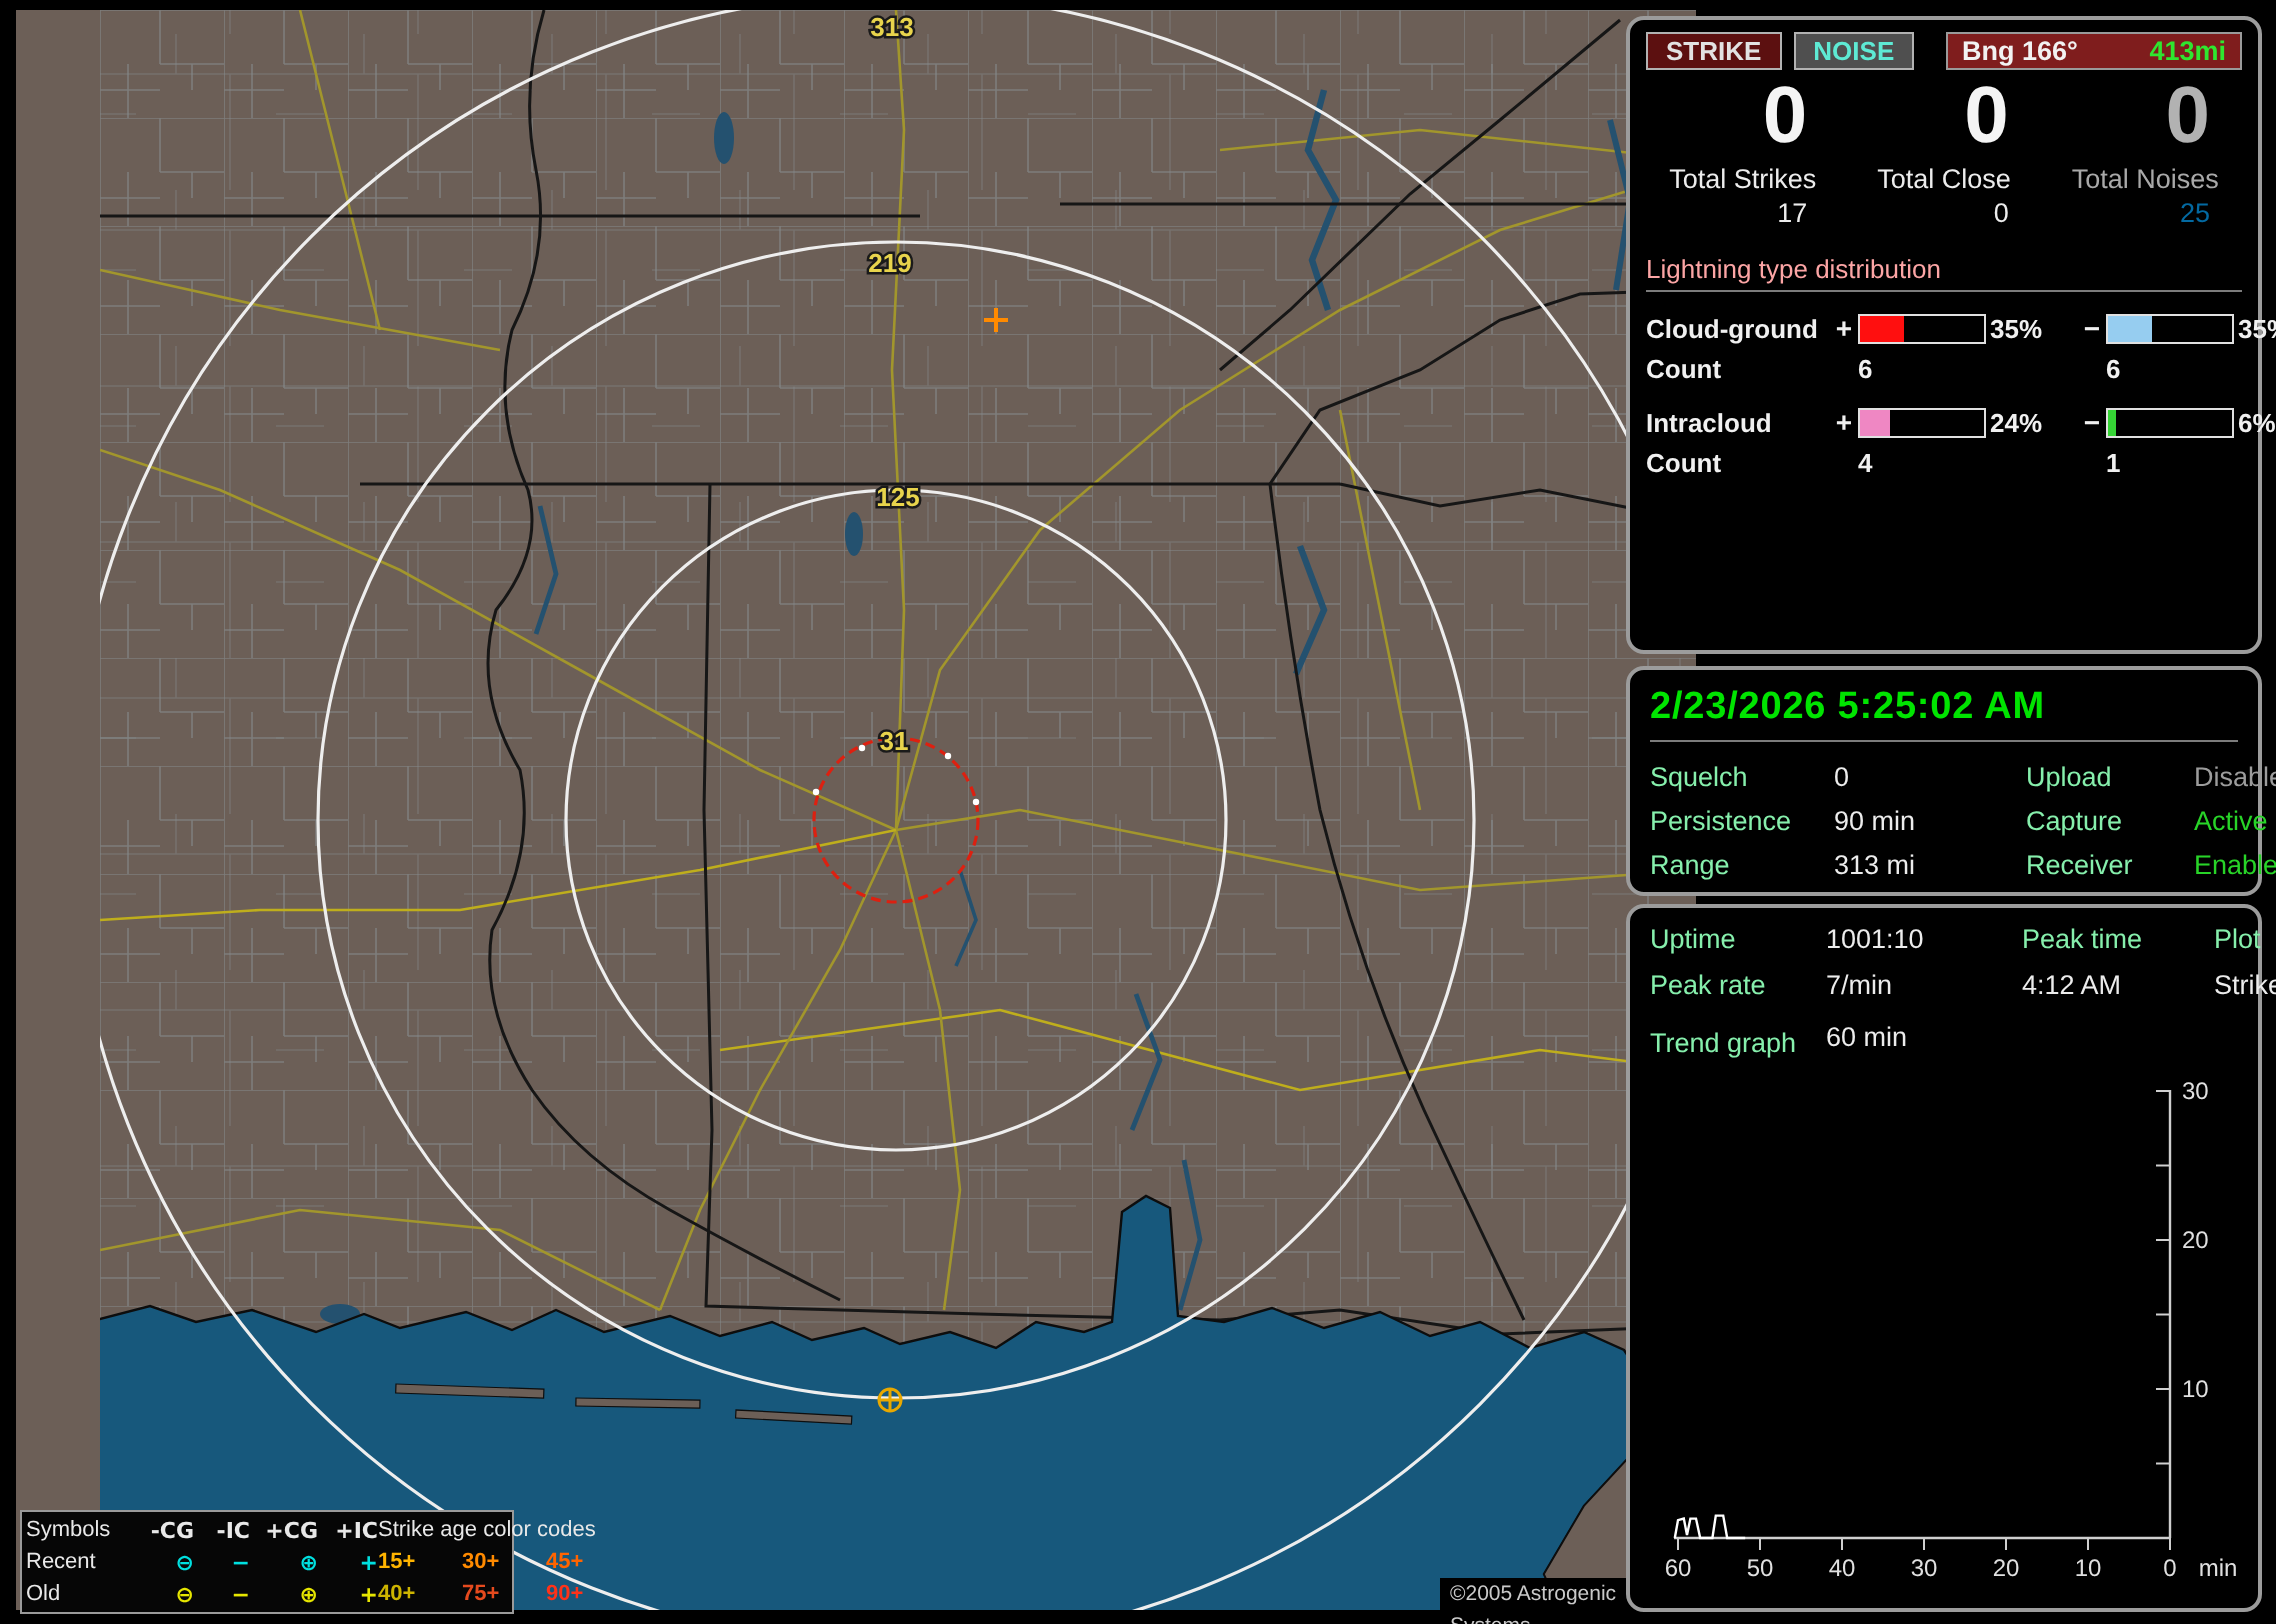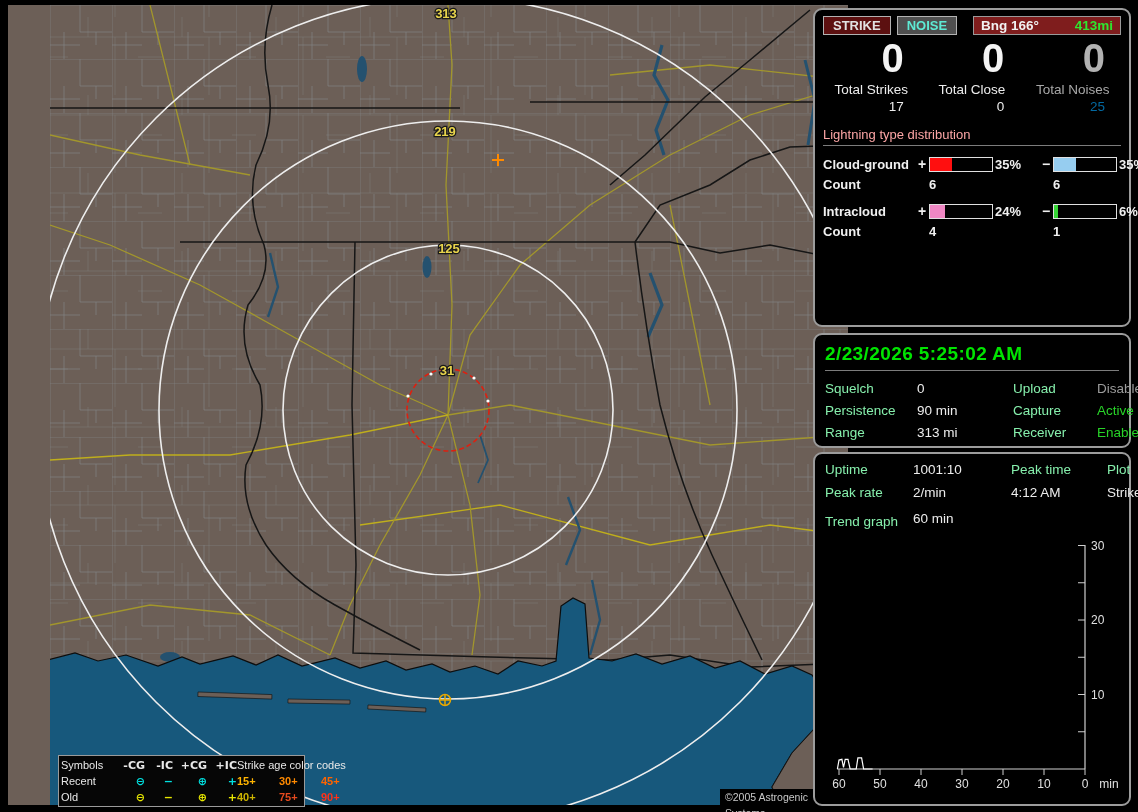--- a/index.html
+++ b/index.html
@@ -7,21 +7,21 @@
        font-family:"Liberation Sans","DejaVu Sans",sans-serif;color:#ececec;}
   .app{position:absolute;inset:0;background:#000;}
 
   
   .map-wrap{position:absolute;left:8px;top:5px;width:798px;height:800px;background:#6c5f57;padding-left:42px;}
   .map-wrap svg{display:block;}
 
   .map-legend{position:absolute;left:2px;top:750px;width:247px;height:52px;
     background:#060606;border:1px solid #9a9a9a;font-size:11px;line-height:1;
     display:grid;grid-template-columns:54px 30px 28px 34px 30px 42px 42px 44px;
-    grid-template-rows:16px 16px 16px;align-items:center;padding:1px 2px;box-sizing:border-box;margin-left:48px;}
+    grid-template-rows:16px 16px 16px;align-items:center;padding:1px 2px;box-sizing:border-box;}
   .map-legend .hdr{color:#e8e8e8;}
   .map-legend .age-title{grid-column:6/9;color:#e8e8e8;}
   .map-legend .glyph{font-family:"DejaVu Sans",sans-serif;font-weight:bold;text-align:right;}
   .map-legend .age{font-weight:bold;}
   .map-copyright{position:absolute;right:0;bottom:0;width:128px;height:16px;background:#000;
     color:#c9c9c9;font-size:10.5px;line-height:16px;padding-left:5px;box-sizing:border-box;}
 
   
   .panel{position:absolute;left:813px;width:318px;background:#000;border:2px solid #9c9c9c;
          border-radius:9px;box-sizing:border-box;padding:6px 8px;}
@@ -302,21 +302,21 @@
   </div>
 
   <div class="panel panel3">
     <div class="ugrid">
       <div class="lab">Uptime</div>
       <div>1001:10</div>
       <div class="lab">Peak time</div>
       <div class="lab">Plot</div>
 
       <div class="lab">Peak rate</div>
-      <div>2/min</div>
+      <div>7/min</div>
       <div>4:12 AM</div>
       <div>Strike</div>
 
       <div class="lab" style="margin-top:6px;">Trend graph</div>
       <div style="margin-top:3px;">60 min</div>
       <div></div>
         <div></div>
     </div>
     <svg id="trend-plot" width="298" height="254" viewBox="0 0 298 254">
         <line x1="260" y1="4" x2="260" y2="228" stroke="#cfcfcf" stroke-width="1.2"></line>

